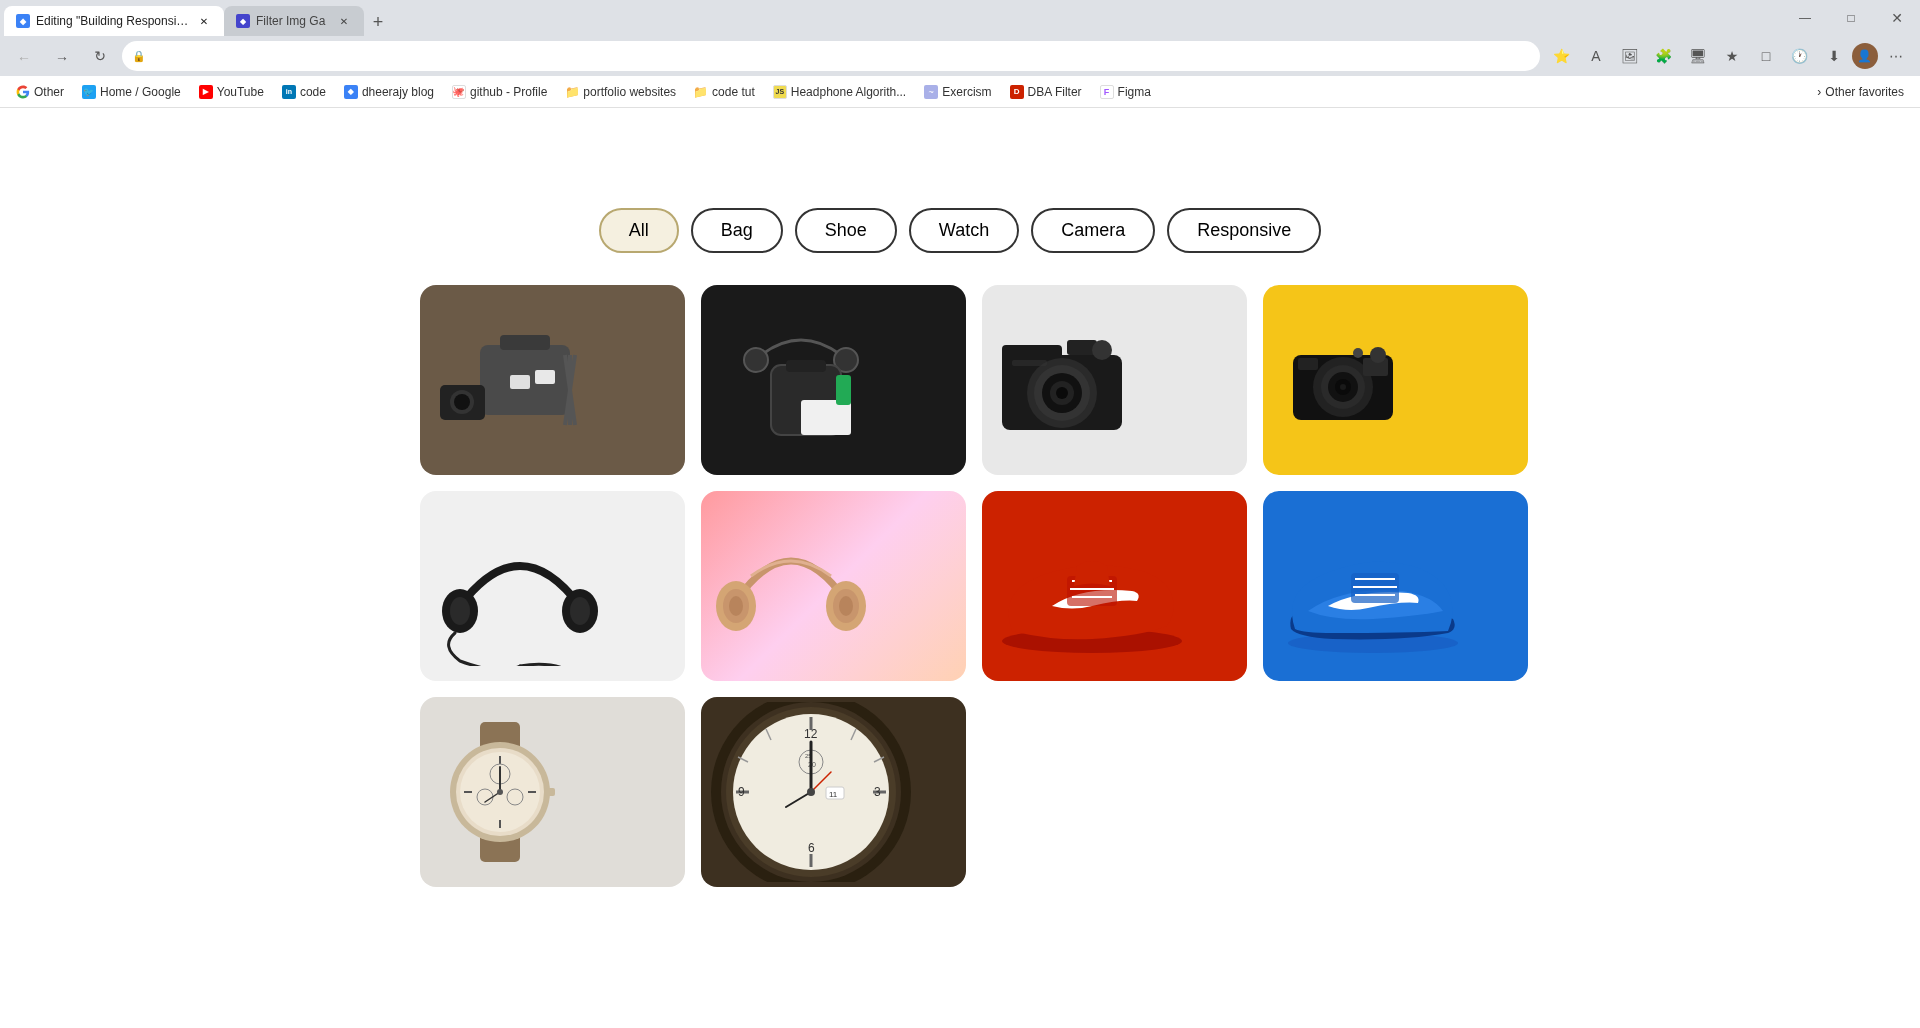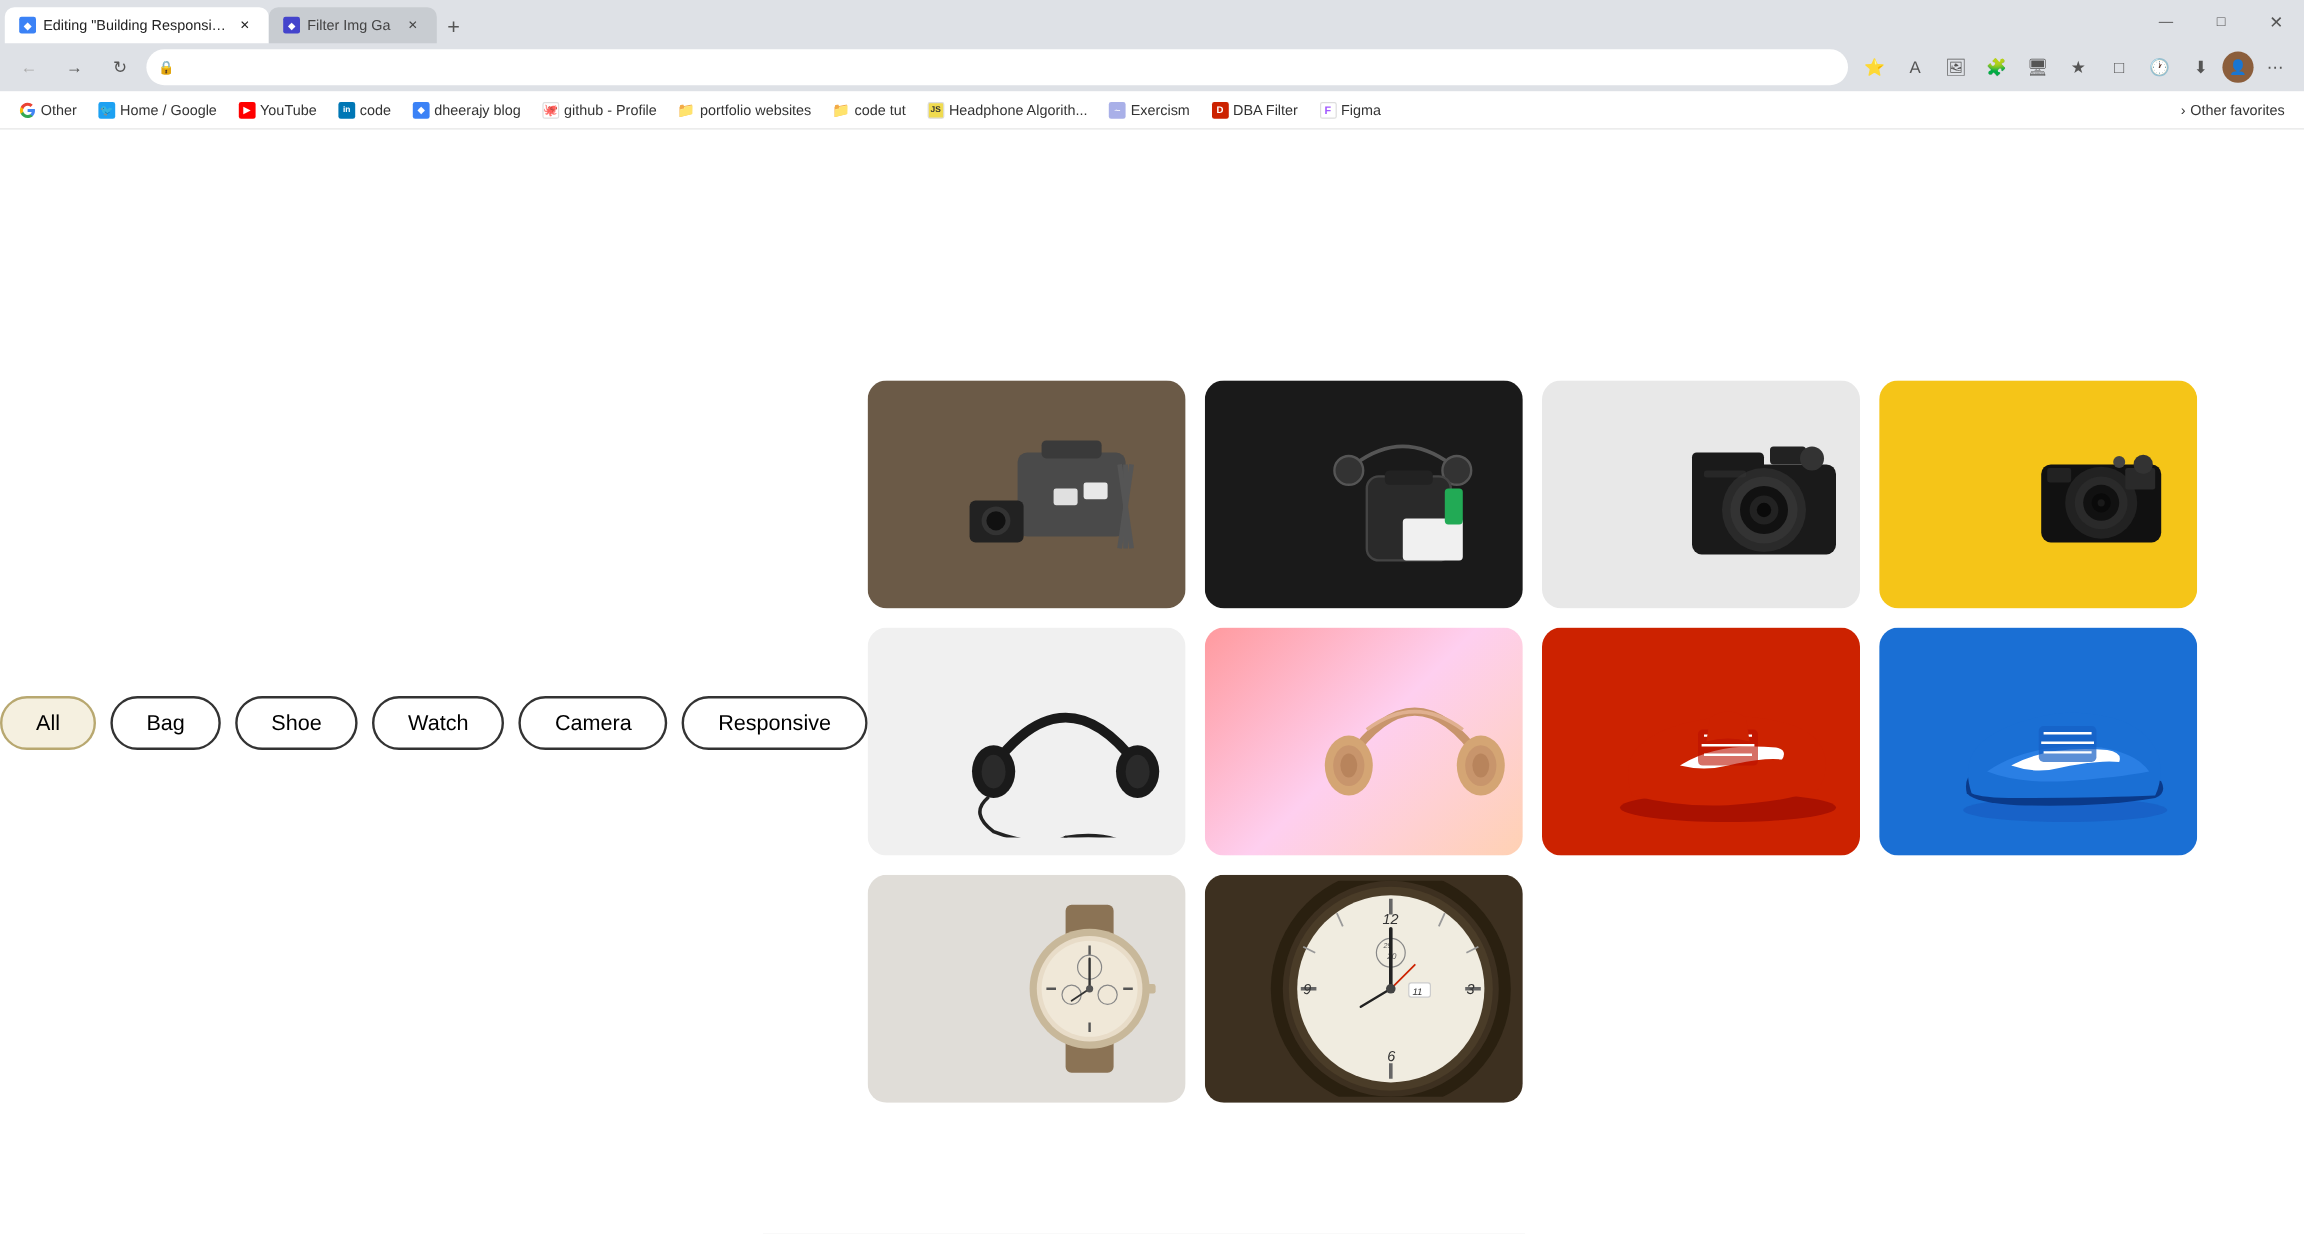--- a/index.html
+++ b/index.html
@@ -194,21 +194,21 @@
       color: #333;
       gap: 4px;
       white-space: nowrap;
     }
 
     
     .page-content {
       background: #fff;
       min-height: calc(1028px - 108px);
       display: flex;
-      flex-direction: row;
+      flex-direction: column;
       align-items: center;
       padding-top: 100px;
     }
 
     
     .filter-buttons {
       display: flex;
       gap: 12px;
       margin-bottom: 32px;
     }
@@ -240,23 +240,22 @@
       border-radius: 16px;
       overflow: hidden;
       position: relative;
       cursor: pointer;
     }
     .grid-item-inner {
       width: 100%;
       height: 100%;
       display: flex;
       align-items: center;
-      justify-content: flex-end;
+      justify-content: flex-start;
       position: relative;
-      font-style: italic;
     }
 
     
     .img-bag1 { background: #6b5a47; }
     .img-bag2 { background: #1a1a1a; }
     .img-camera1 { background: #e8e8e8; }
     .img-camera2 { background: #f5c518; }
     .img-headphone1 { background: #f0f0f0; }
     .img-headphone2 { background: linear-gradient(135deg, #ff9a9e, #fecfef, #ffd1b3); }
     .img-shoe1 { background: #cc2200; }

